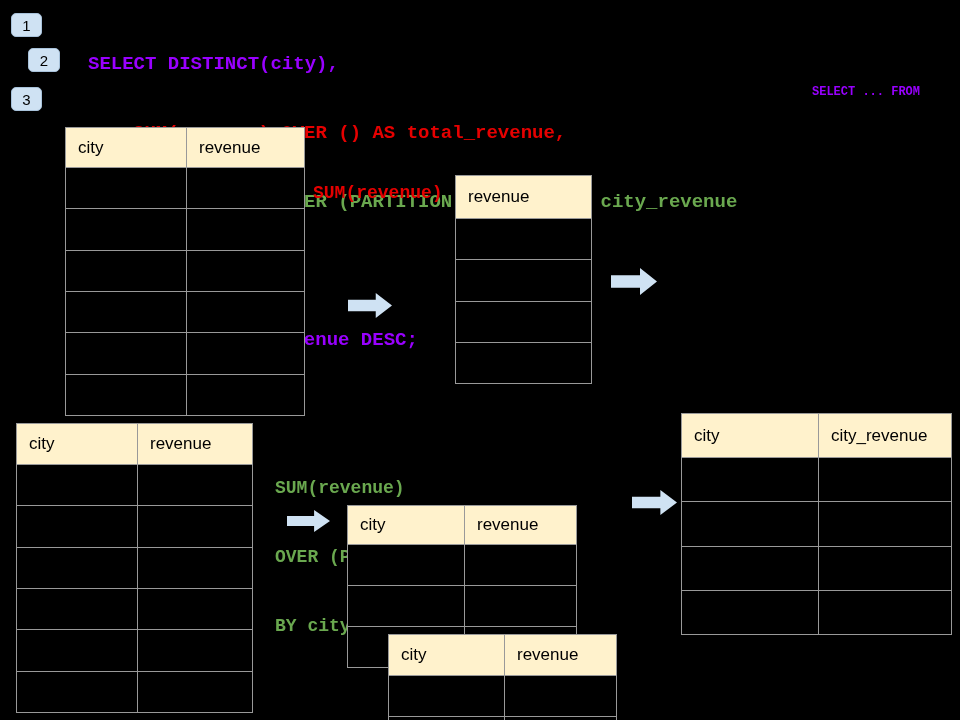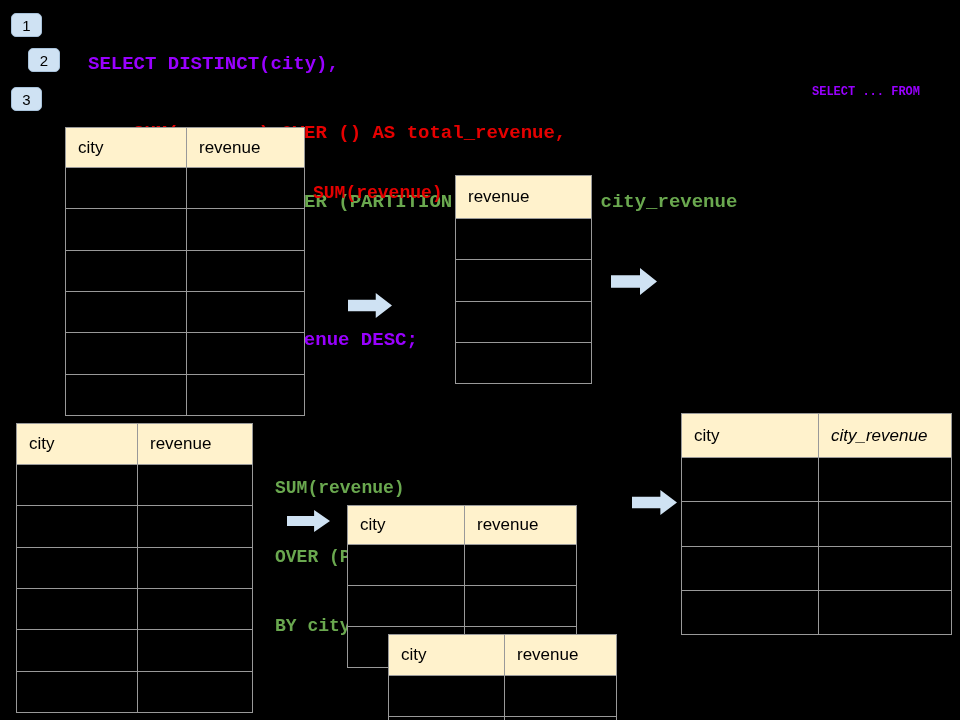--- a/index.html
+++ b/index.html
@@ -86,21 +86,21 @@
   .tbl-partition-mid { left:347px; top:505px; width:230px; height:163px; }
   .tbl-partition-mid .thead { height:39px; }
   .tbl-partition-mid .col0 { width:116px; } .tbl-partition-mid .col1 { flex:1; }
 
   .tbl-partition-overlay { left:388px; top:634px; width:229px; height:123px; }
   .tbl-partition-overlay .thead { height:41px; }
   .tbl-partition-overlay .col0 { width:115px; } .tbl-partition-overlay .col1 { flex:1; }
 
   .tbl-city-result { left:681px; top:413px; width:271px; height:222px; }
   .tbl-city-result .thead { height:44px; }
-  .tbl-city-result .col0 { width:136px; } .tbl-city-result .col1 { flex:1;font-style:italic; }
+  .tbl-city-result .col0 { width:136px; } .tbl-city-result .col1 { flex:1; }
 
   
   .arrow { position:absolute; }
   .arrow svg { display:block; width:100%; height:100%; }
   .arrow path { fill:var(--arrow_blue,#cfe2f3); }
   .arrow-total-left  { left:348px; top:293px; width:44px; height:25px; }
   .arrow-total-right { left:611px; top:268px; width:46px; height:27px; }
   .arrow-partition-left  { left:287px; top:510px; width:43px; height:22px; }
   .arrow-partition-right { left:632px; top:490px; width:45px; height:25px; }
 </style>

